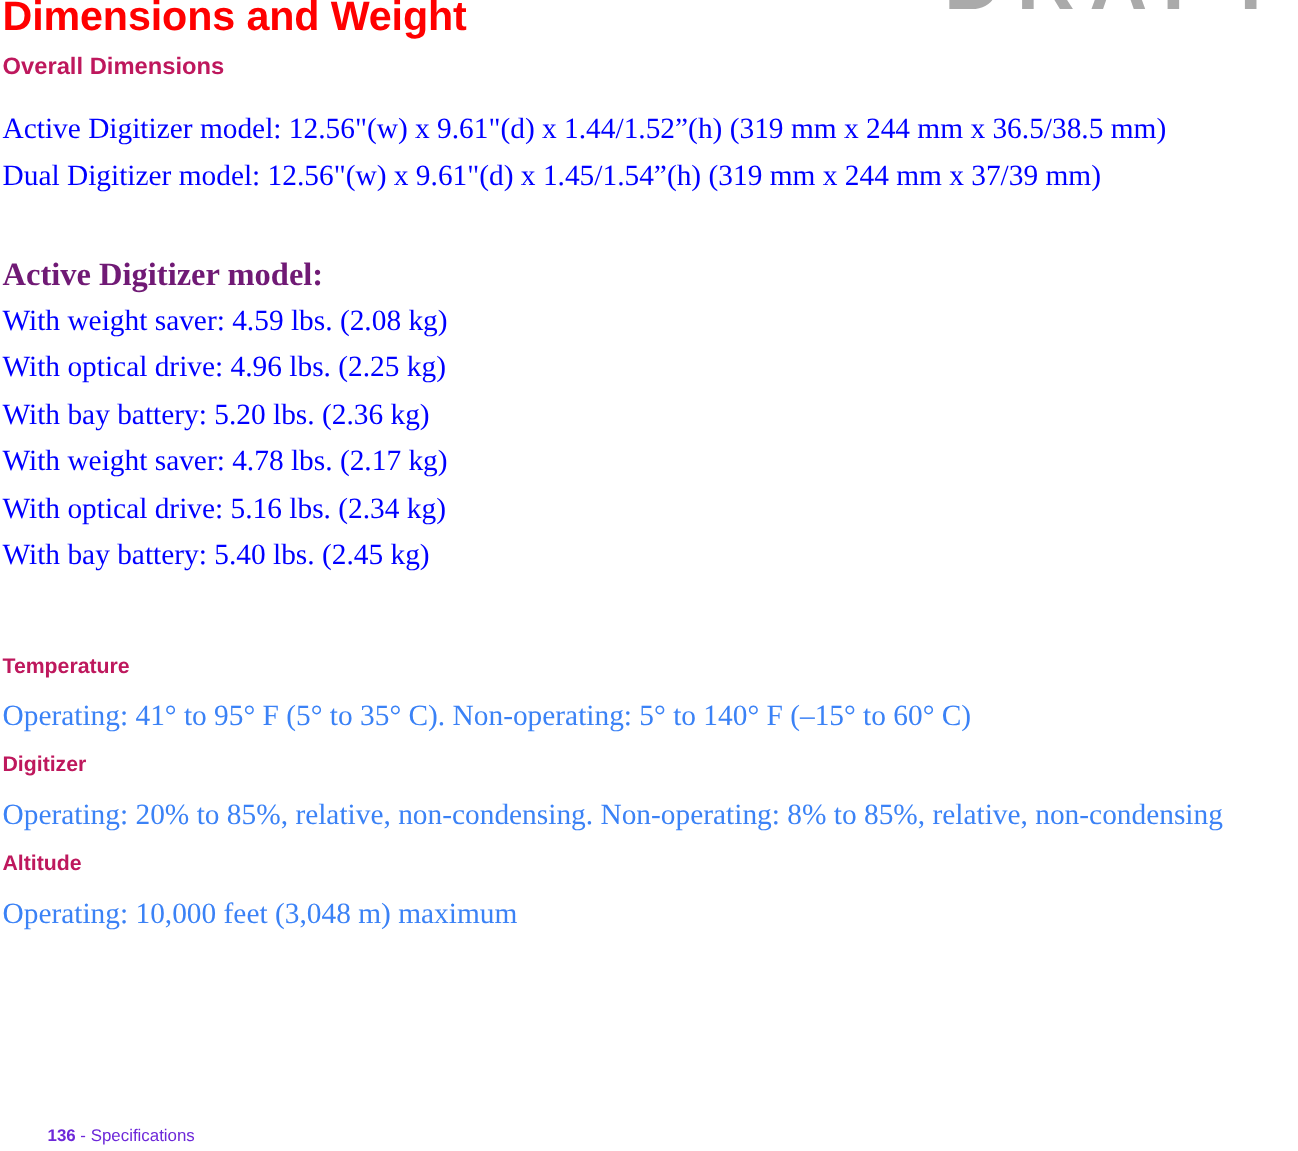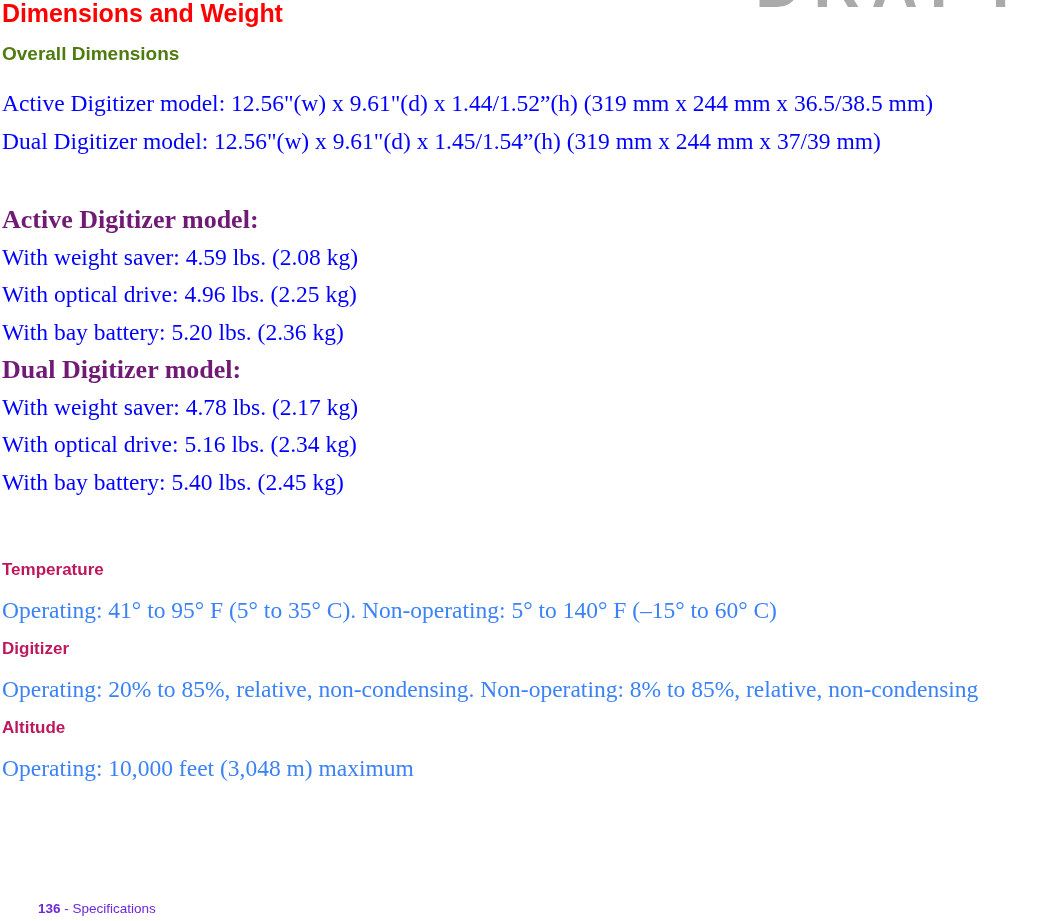--- a/index.html
+++ b/index.html
@@ -44,36 +44,36 @@
     top: 0;
     width: 1038px;
     padding: 0 0 0 2px;
     box-sizing: border-box;
   }
 
   
   h1.section-title {
     font-family: "Liberation Sans", sans-serif;
     font-weight: bold;
-    font-size: 25px;
+    font-size: 33px;
     color: #ff0000;
     margin: 0;
     padding: 0;
     line-height: 26px;
     letter-spacing: -0.1px;
   }
   h1.section-title.second {
     margin-top: 0;
   }
 
   h2.sub-blue {
     font-family: "Liberation Sans", sans-serif;
     font-weight: bold;
     font-size: 19px;
-    color: #4d7c0f;
+    color: #be185d;
     margin: 0;
     padding: 0;
     line-height: 20px;
   }
 
   h2.sub-black {
     font-family: "Liberation Sans", sans-serif;
     font-weight: bold;
     font-size: 17px;
     color: #be185d;
@@ -164,21 +164,20 @@
     <div class="sp-body-to-sub"></div>
 
 
     <div class="sp-sub-to-list"></div>
 
     <p class="model-label">Active Digitizer model:</p>
     <p class="body-blue">With weight saver: 4.59 lbs. (2.08 kg)</p>
     <p class="body-blue">With optical drive: 4.96 lbs. (2.25 kg)</p>
     <p class="body-blue">With bay battery: 5.20 lbs. (2.36 kg)</p>
 
-    <p class="model-label">Dual Digitizer model:</p>
     <p class="body-blue">With weight saver: 4.78 lbs. (2.17 kg)</p>
     <p class="body-blue">With optical drive: 5.16 lbs. (2.34 kg)</p>
     <p class="body-blue">With bay battery: 5.40 lbs. (2.45 kg)</p>
 
     <div class="sp-list-to-title"></div>
 
 
     <div class="sp-title-to-h"></div>
 
     <h2 class="sub-black">Temperature</h2>

